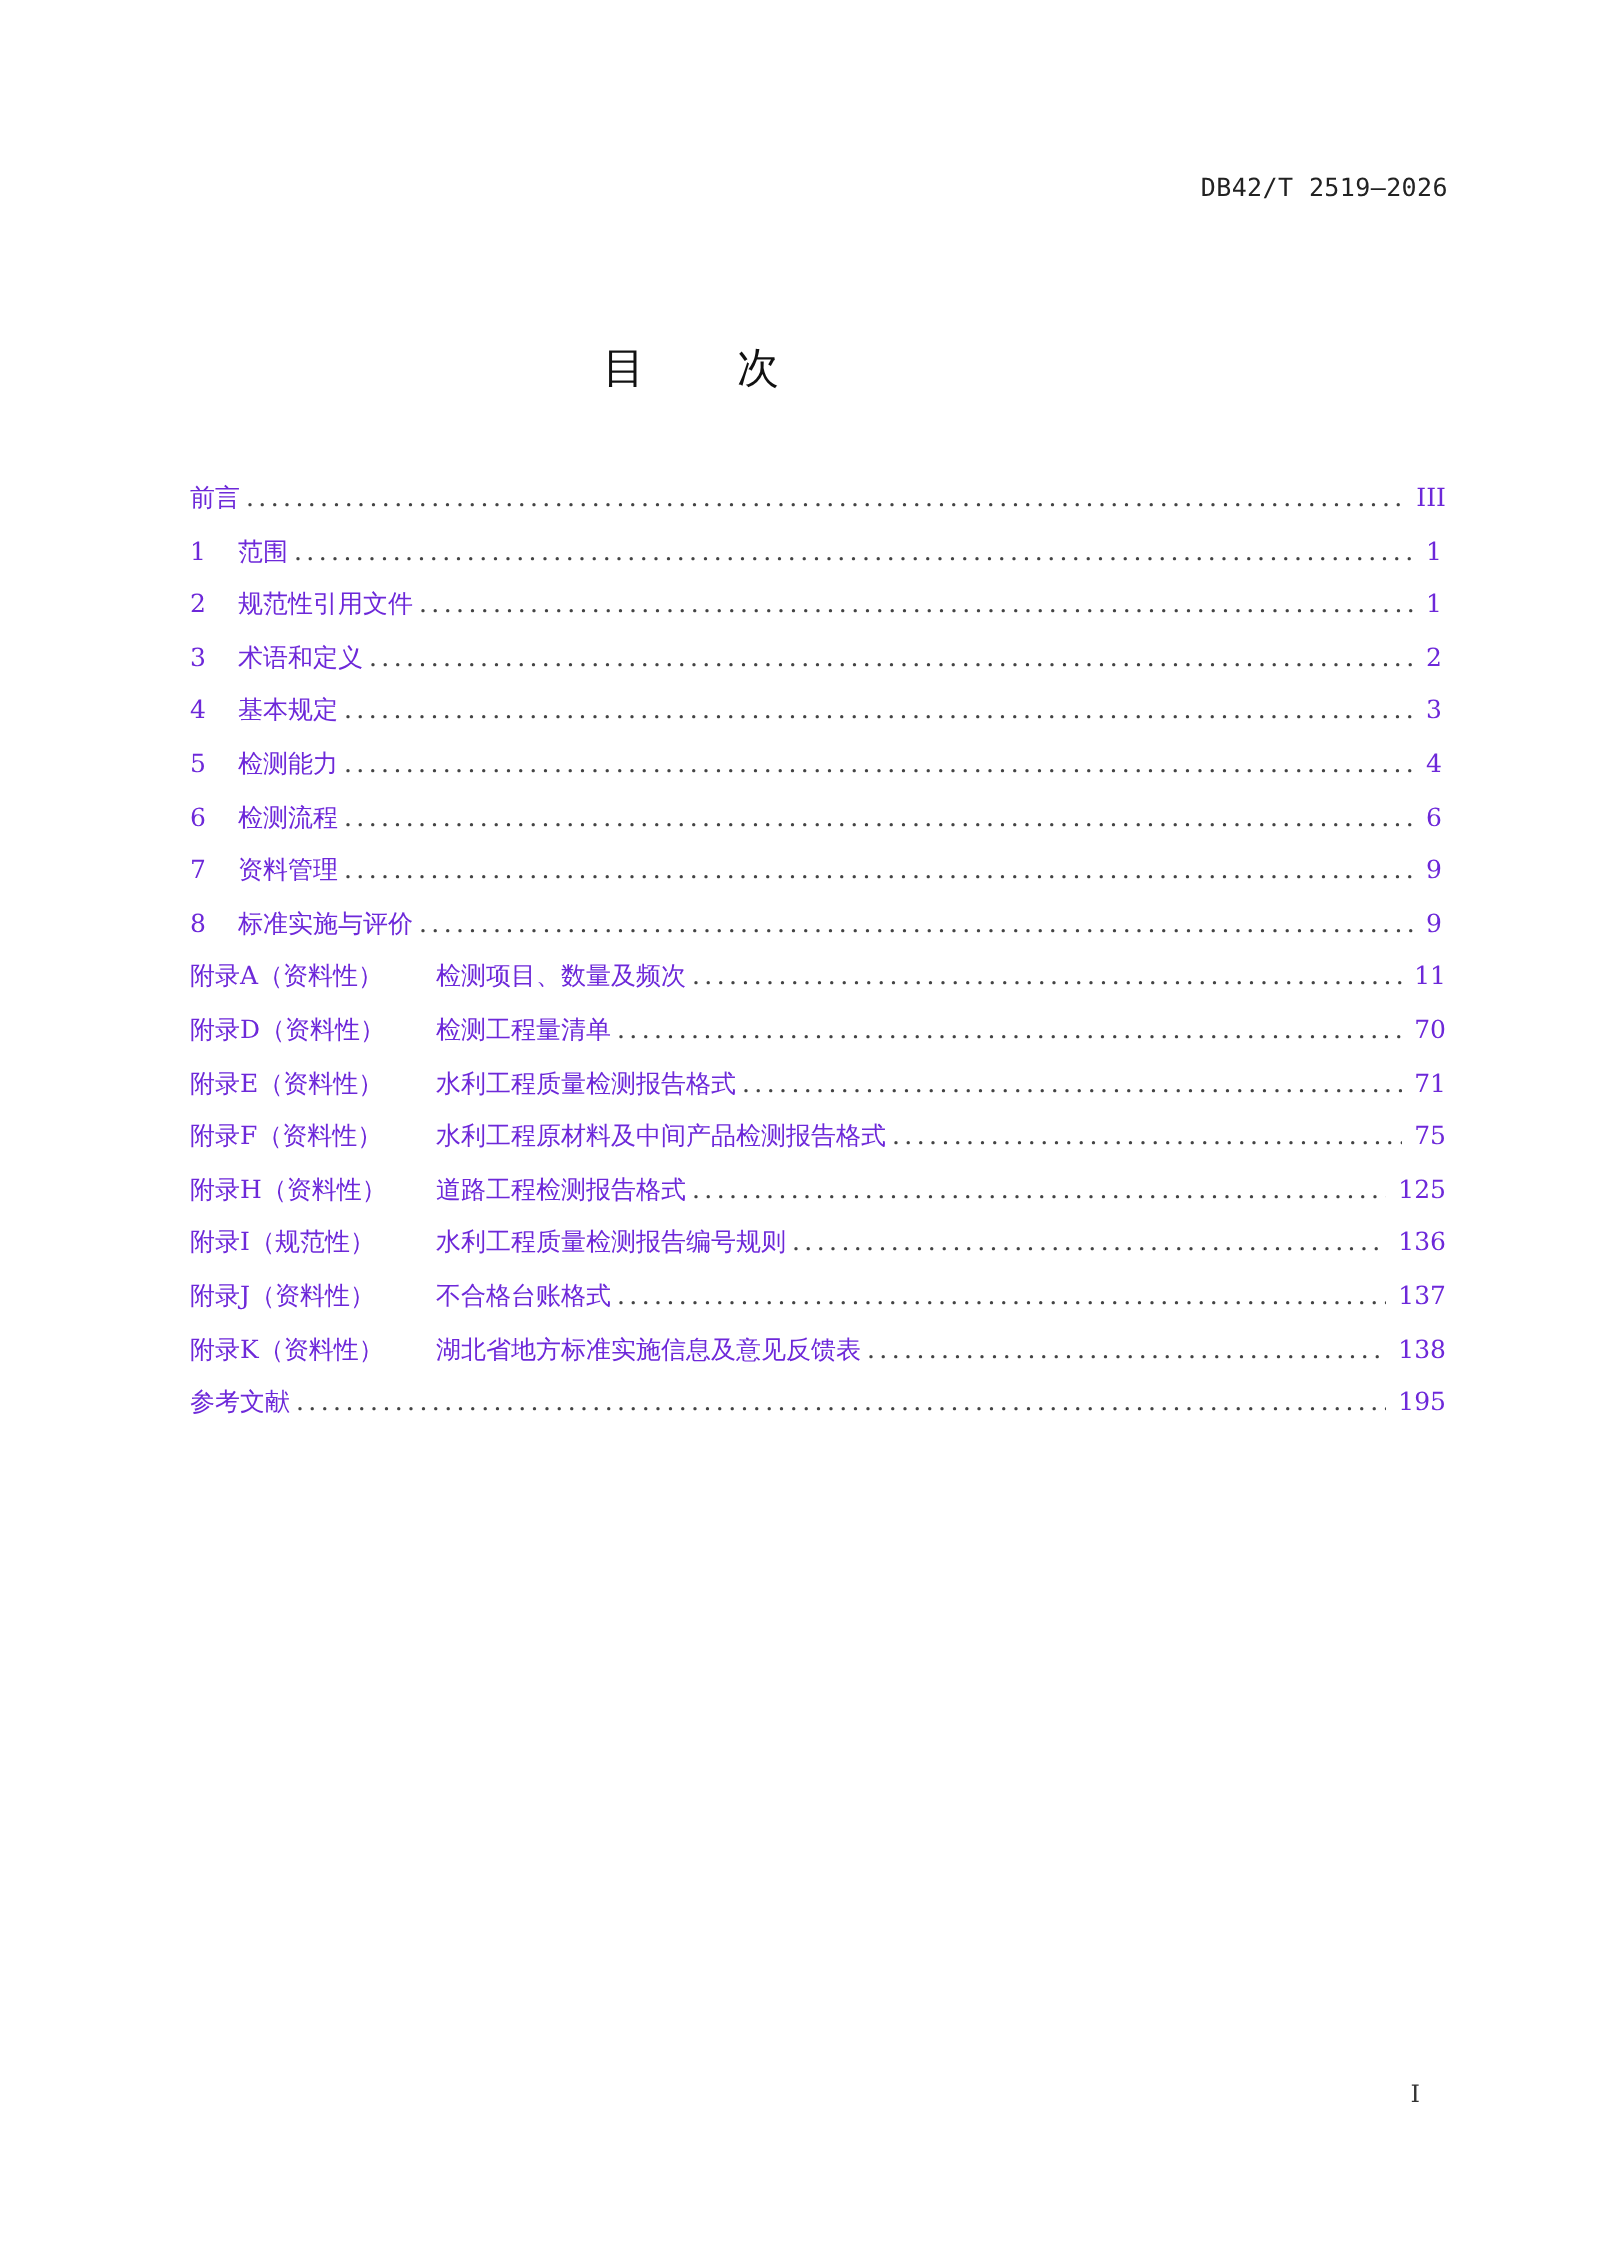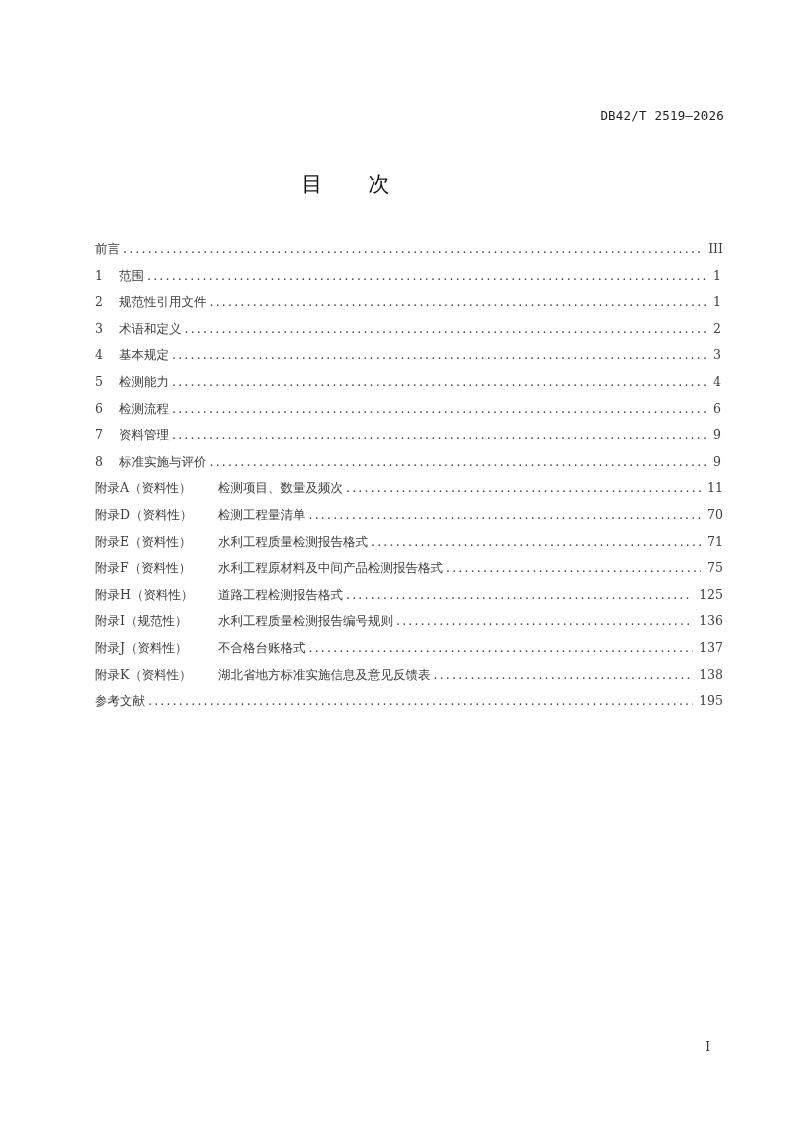--- a/index.html
+++ b/index.html
@@ -1,25 +1,25 @@
 <!DOCTYPE html>
 <html><head>
 <meta charset="utf-8">
 <style>
   html, body { margin: 0; padding: 0; background: #ffffff; }
   body { width: 800px; height: 1132px; position: relative; overflow: hidden;
          font-family: "DejaVu Serif", "Liberation Serif", serif; color: #222; }
-  .doc-code { position: absolute; top: 108px; right: 76px; font-family: "DejaVu Sans Mono", "Liberation Mono", monospace;
+  .doc-code { position: absolute; top: 86px; right: 76px; font-family: "DejaVu Sans Mono", "Liberation Mono", monospace;
               font-size: 12.5px; color: #222; letter-spacing: 0.2px; margin-left: 24px; }
   .title { position: absolute; top: 170px; left: 0; width: 691px; text-align: center;
            font-family: "DejaVu Sans", "Liberation Sans", sans-serif; font-size: 21px; color: #111; }
   .title span { display: inline-block; }
   .title .gap { width: 46px; }
   .toc { position: absolute; top: 241px; left: 95px; width: 628px; }
-  .row { display: flex; align-items: baseline; height: 26.6px; font-size: 12.5px; color: #404040; white-space: nowrap; }
+  .row { display: flex; align-items: baseline; height: 26.6px; font-size: 12.5px; color: #6d28d9; white-space: nowrap; }
   .row .num { width: 24px; flex: none; }
   .row .prefix { flex: none; width: 123px; }
   .row .label { flex: none; }
   .row .leader { flex: 1 1 auto; overflow: hidden; margin: 0 6px 0 3px; letter-spacing: 2.2px; color: #444; }
   .row .leader::before { content: "....................................................................................................................................................................................................................................................."; }
   .row .page { flex: none; min-width: 10px; }
   .footer-page { position: absolute; top: 1040px; right: 90px; font-size: 12px; color: #333; }
 </style>
 </head>
 <body>

